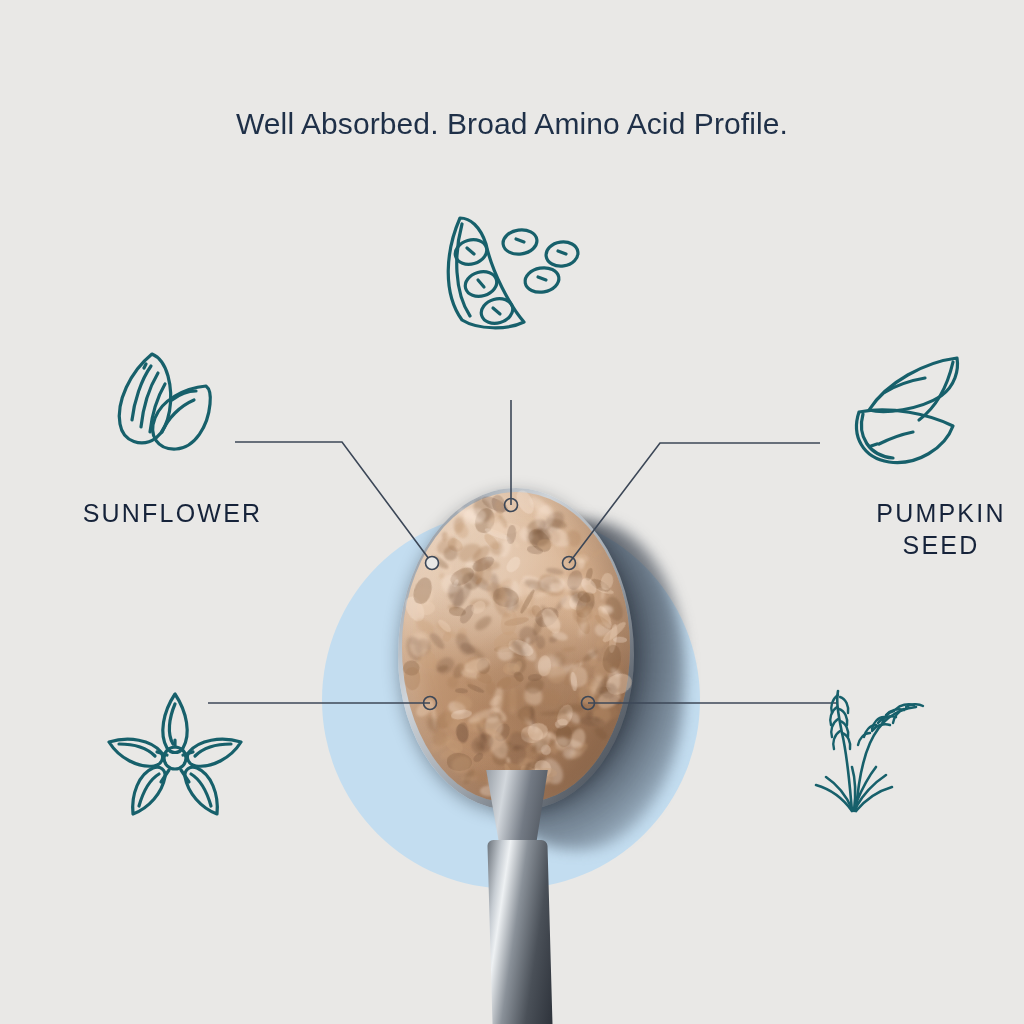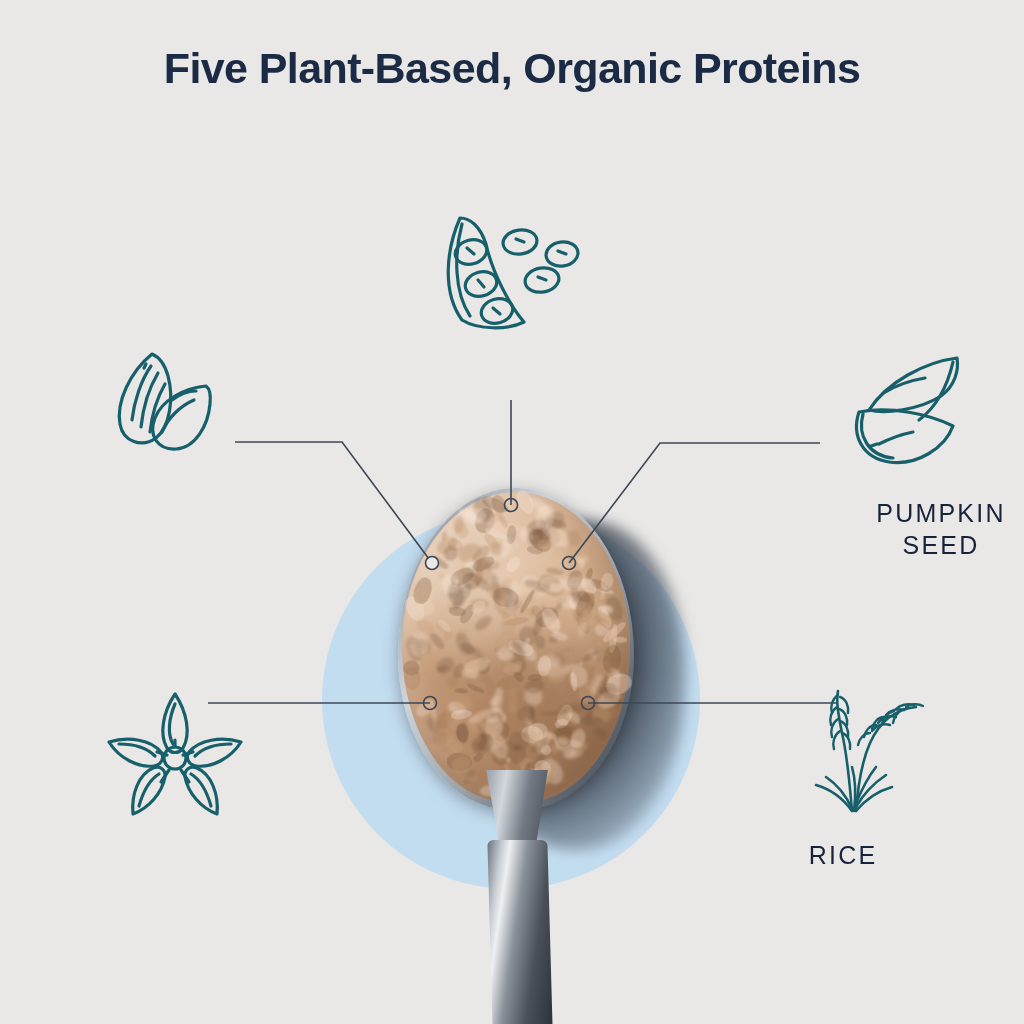--- a/index.html
+++ b/index.html
@@ -114,21 +114,21 @@
   .crumb{position:absolute;border-radius:44% 56% 50% 50%;}
 
   
   #connectors{position:absolute;left:0;top:0;width:1024px;height:1024px;}
 </style>
 </head>
 <body>
 
 <div id="stage">
 
-  <div class="title">Five Plant-Based, Organic Proteins</div>
+  <div class="subtitle">Well Absorbed. Broad Amino Acid Profile.</div>
 
   <div id="photo-area">
     <div id="blue-disc"></div>
     <div id="spoon-shadow"></div>
     <div id="spoon-bowl"></div>
     <div id="powder">
         <div class="crumb" style="left: 70.3403px; top: 19.2431px; width: 25.4563px; height: 18.522px; background: rgba(120, 82, 54, 0.3); transform: rotate(-79.7023deg); filter: blur(0.675902px);"></div>
         <div class="crumb" style="left: 87.725px; top: 50.0743px; width: 14.2124px; height: 12.9347px; background: rgba(168, 124, 88, 0.32); transform: rotate(13.5715deg); filter: blur(1.53316px);"></div>
         <div class="crumb" style="left: 111.402px; top: 51.2546px; width: 7.34px; height: 4.07108px; background: rgba(238, 210, 184, 0.4); transform: rotate(58.2611deg); filter: blur(0.857784px);"></div>
         <div class="crumb" style="left: 60.3554px; top: 75.1301px; width: 6.50067px; height: 9.46085px; background: rgba(200, 158, 120, 0.34); transform: rotate(-76.7494deg); filter: blur(1.82057px);"></div>
@@ -586,17 +586,17 @@
       </g>
       <path d="M40 126 C30 112 18 104 4 100"></path>
       <path d="M40 124 C34 110 26 100 14 92"></path>
       <path d="M42 126 C44 110 44 96 40 82"></path>
       <path d="M44 126 C54 114 66 106 80 102"></path>
       <path d="M44 122 C52 108 62 98 74 90"></path>
       <path d="M44 118 C50 104 56 92 64 82"></path>
     </g>
   </svg>
 
+  <div class="label" id="label-sunflower">SUNFLOWER</div>
   <div class="label" id="label-pumpkin">PUMPKIN
 SEED</div>
-  <div class="label" id="label-rice">RICE</div>
 
 </div>
 
 </body></html>

